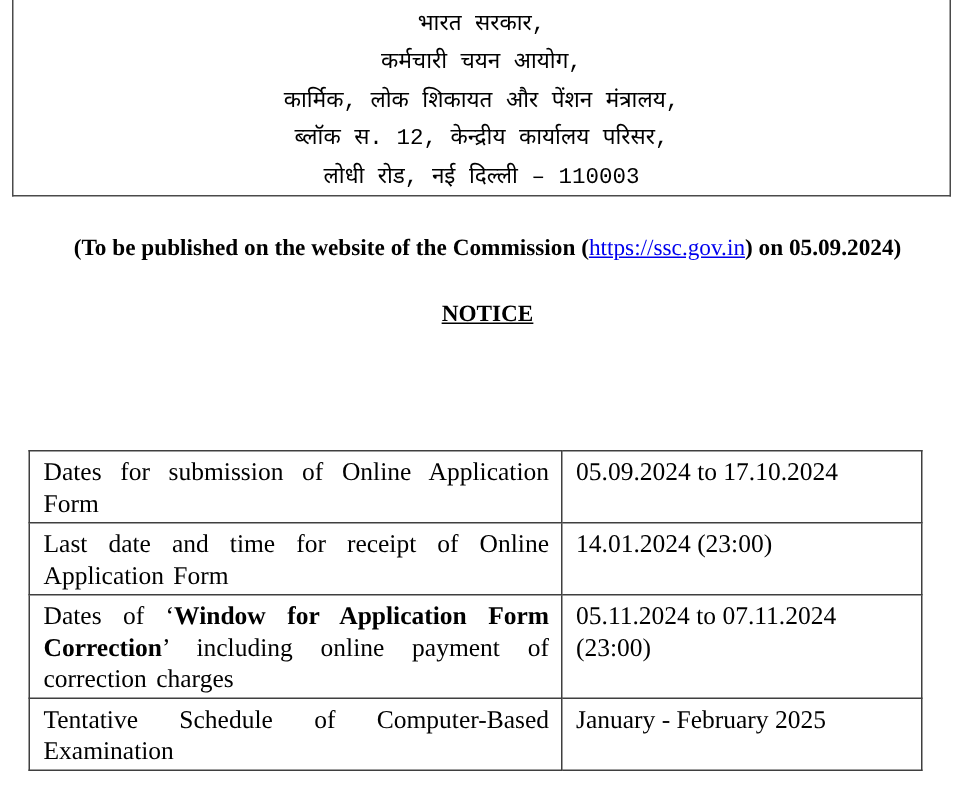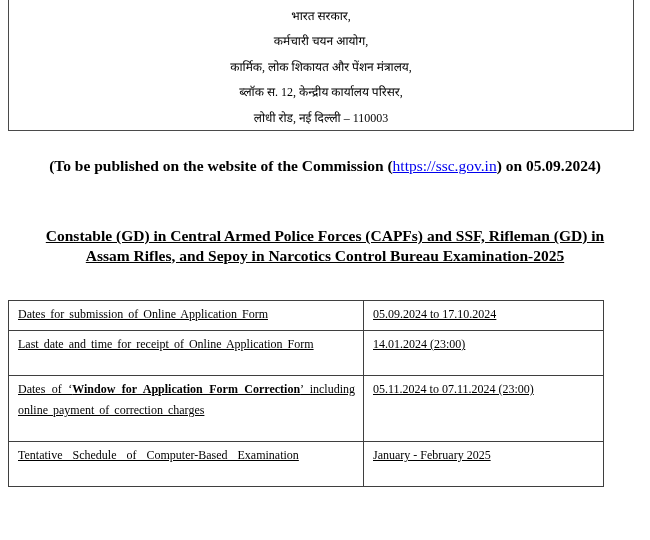--- a/index.html
+++ b/index.html
@@ -14,22 +14,22 @@
   
   .letterhead{
     position:absolute;left:8px;top:-2px;width:626px;height:133px;
     border:1.6px solid #4a4a4a;border-top:none;
     box-sizing:border-box;
     display:flex;flex-direction:column;justify-content:flex-start;
     padding-top:6px;
     text-align:center;
   }
   .letterhead .hline{
-    font-size:12px;line-height:25.4px;
-    font-family:Liberation Serif, serif;
+    font-size:15px;line-height:25.4px;
+    font-family:Liberation Mono, monospace;
   }
   
   .publish{
     position:absolute;left:0;top:157px;width:650px;
     text-align:center;font-weight:bold;font-size:15.5px;
     white-space:nowrap;
   }
   .publish a{
     color:#0000ee;text-decoration:underline;font-weight:normal;cursor:pointer;
   }
@@ -40,25 +40,24 @@
     text-decoration:underline;
   }
   
   .notice-title{
     position:absolute;left:25px;top:226px;width:600px;
     text-align:center;font-weight:bold;font-size:15.5px;line-height:19.5px;
     text-decoration:underline;
   }
   
   table.schedule{
-    position:absolute;left:8px;top:300px;
+    position:absolute;left:19px;top:300px;
     width:595px;
     border-collapse:collapse;table-layout:fixed;
-    font-size:12px;
-    text-decoration:underline;
+    font-size:17px;
   }
   table.schedule td{
     border:1.5px solid #3f3f3f;
     vertical-align:top;
     padding:3px 8px 2px 9px;
     box-sizing:border-box;
     line-height:21px;
   }
   td.lbl{width:355px;text-align:justify;word-spacing:2px;}
   td.lbl.wsp{word-spacing:7px;}
@@ -74,22 +73,22 @@
   <div class="letterhead">
     <div class="hline">भारत सरकार,</div>
     <div class="hline">कर्मचारी चयन आयोग,</div>
     <div class="hline">कार्मिक, लोक शिकायत और पेंशन मंत्रालय,</div>
     <div class="hline">ब्लॉक  स. 12, केन्द्रीय कार्यालय परिसर,</div>
     <div class="hline">लोधी रोड, नई दिल्ली – 110003</div>
   </div>
 
   <div class="publish"><span>(To be published on the website of the Commission (</span><a>https://ssc.gov.in</a><span>) on 05.09.2024)</span></div>
 
+  <div class="notice-heading">NOTICE</div>
 
-  <div class="notice-title">Constable (GD) in Central Armed Police Forces (CAPFs) and SSF, Rifleman (GD) in Assam Rifles, and Sepoy in Narcotics Control Bureau Examination-2025</div>
 
   <table class="schedule">
     <tbody>
       <tr style="height:30px;">
         <td class="lbl">Dates for submission of Online Application Form</td>
         <td class="val">05.09.2024 to 17.10.2024</td>
       </tr>
       <tr style="height:45px;margin-top:14px;">
         <td class="lbl">Last date and time for receipt of Online Application Form</td>
         <td class="val">14.01.2024 (23:00)</td>

